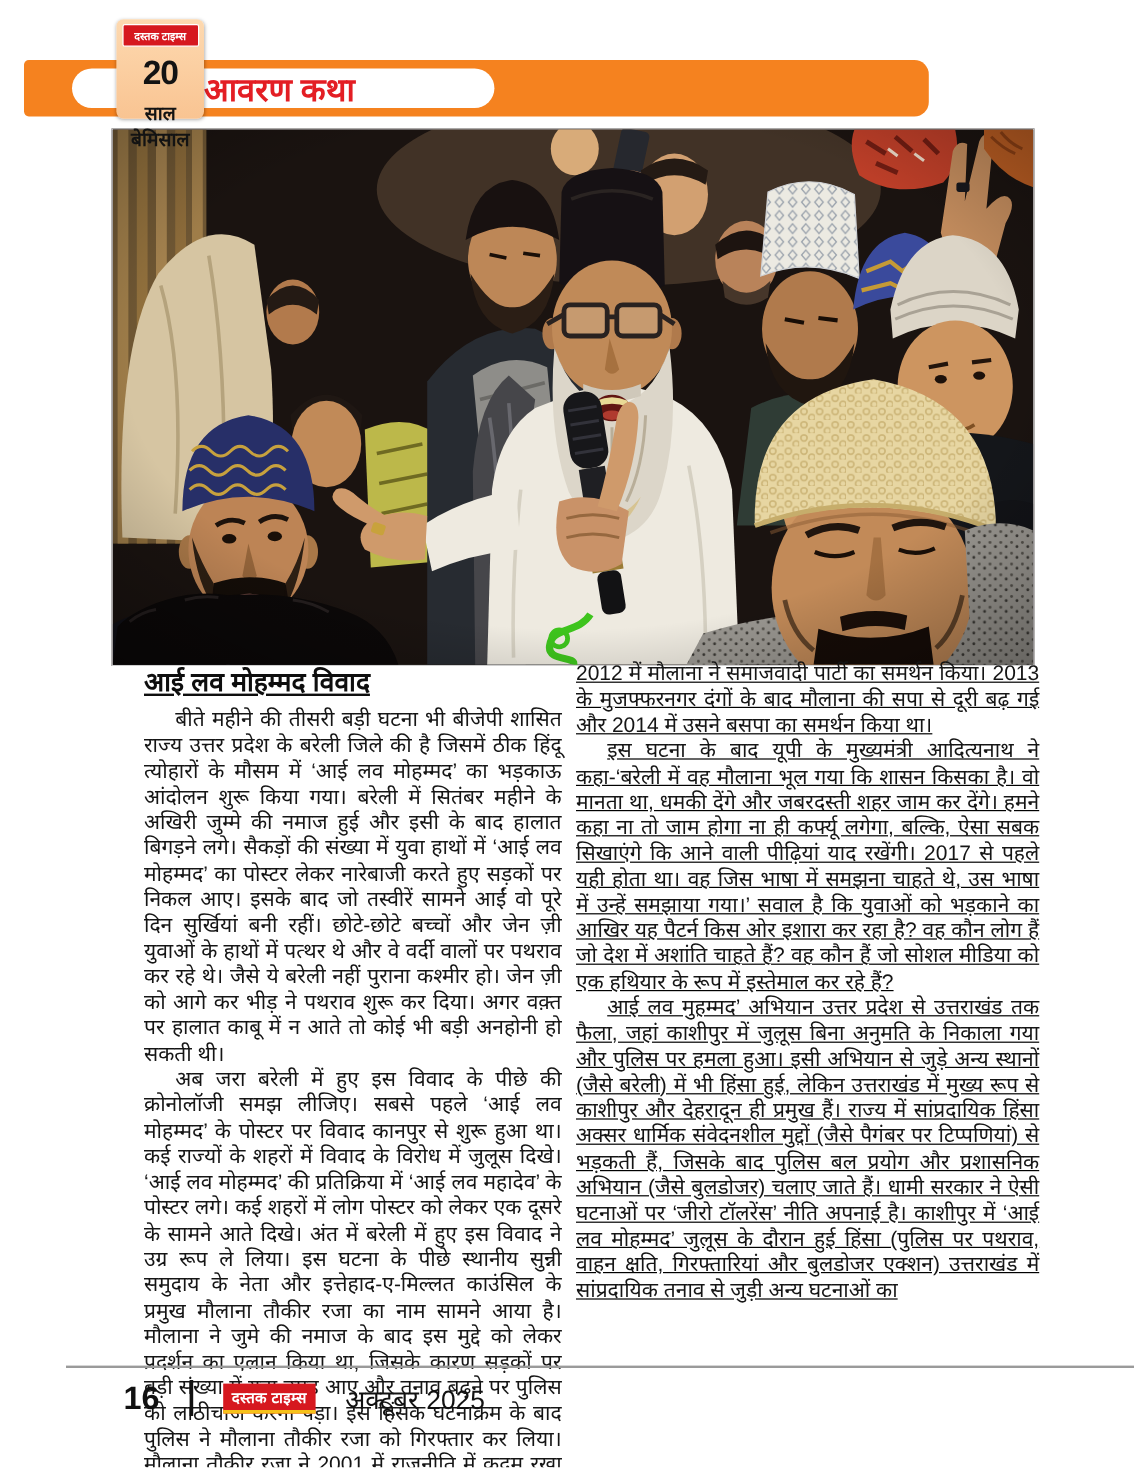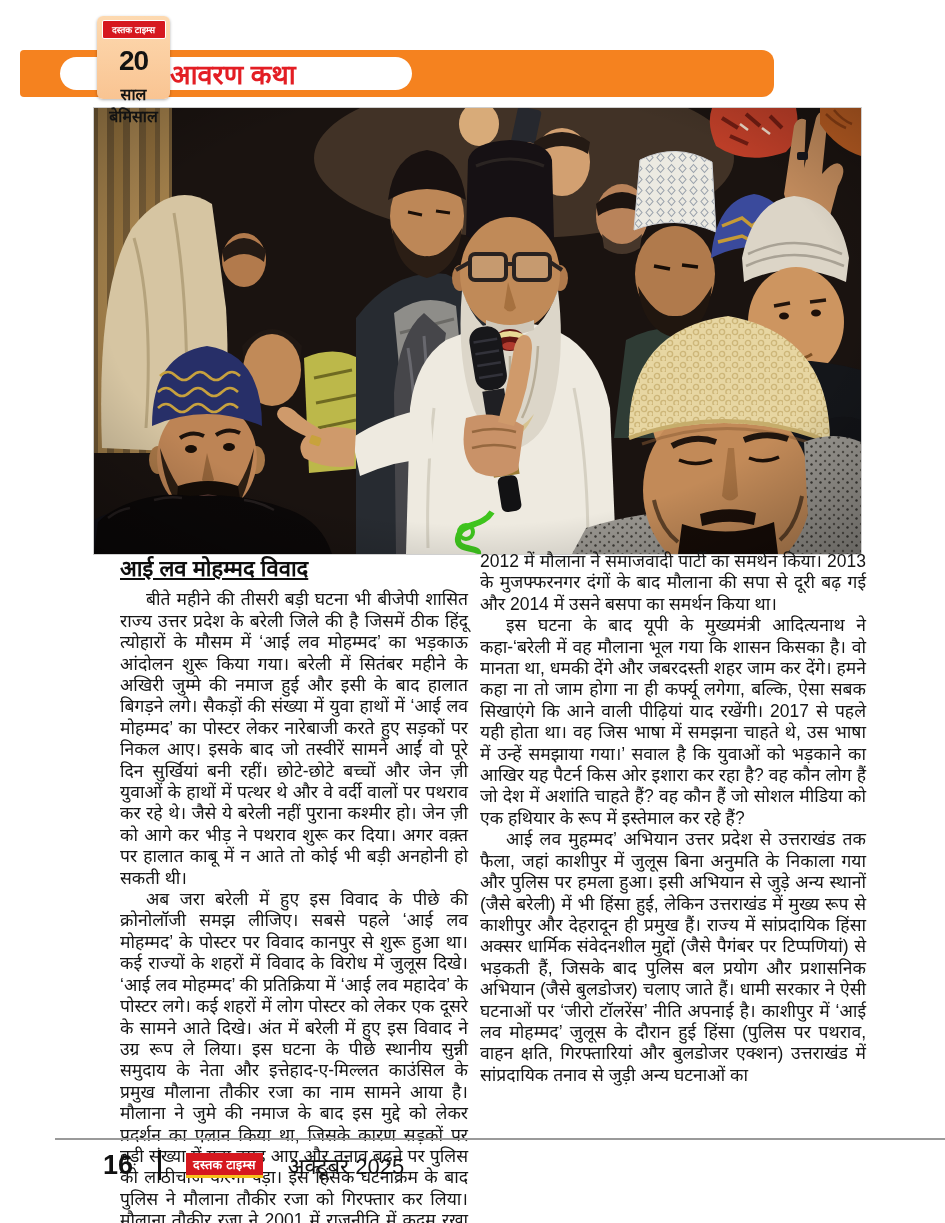--- a/index.html
+++ b/index.html
@@ -22,21 +22,21 @@
   .badge-number{font-size:28px;font-weight:900;color:#131313;line-height:44px;letter-spacing:-1px;}
   .badge-tagline{font-size:16px;font-weight:bold;color:#131313;}
 
   
   .photo-frame{position:absolute;left:93px;top:107px;width:767px;height:446px;
                border:1px solid #cfcfcf;box-sizing:content-box;background:#1a1310;}
   .photo-frame svg{display:block;}
 
   
   .col-left{position:absolute;left:120px;top:556px;width:348px;}
-  .col-right{position:absolute;left:480px;top:551px;width:386px;}
+  .col-right{position:absolute;left:480px;top:551px;width:386px;text-decoration:underline;}
   .body-text{font-size:17.5px;line-height:21.4px;text-align:justify;color:#151515;margin:0;}
   .indent{text-indent:26px;}
   .article-heading{font-size:22px;font-weight:bold;color:#0e0e0e;margin:0 0 7px 0;line-height:1.2;text-decoration:underline;}
   .sub-heading{font-size:21.5px;font-weight:bold;color:#0e0e0e;margin:12px 0 9px 0;line-height:1.32;}
 
   
   .footer-rule{position:absolute;left:55px;right:0;top:1138px;height:2px;background:#9a9a9a;}
   .footer{position:absolute;left:103px;top:1150px;display:flex;align-items:center;gap:25px;}
   .page-number{font-size:27px;font-weight:900;color:#111;line-height:1;}
   .footer-bar{width:3px;height:30px;background:#111;}

